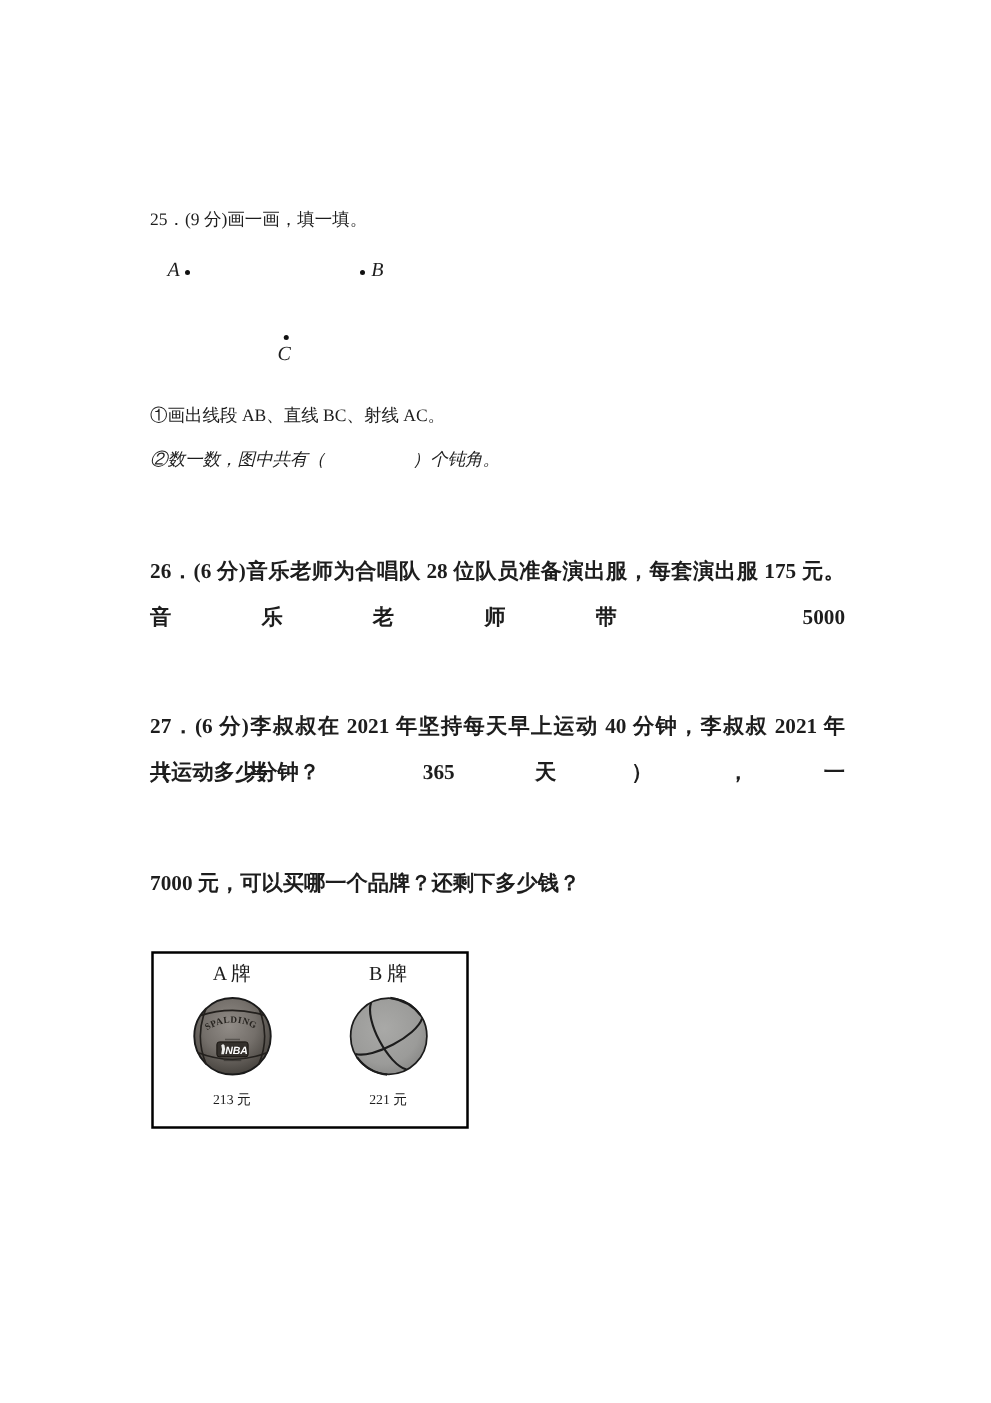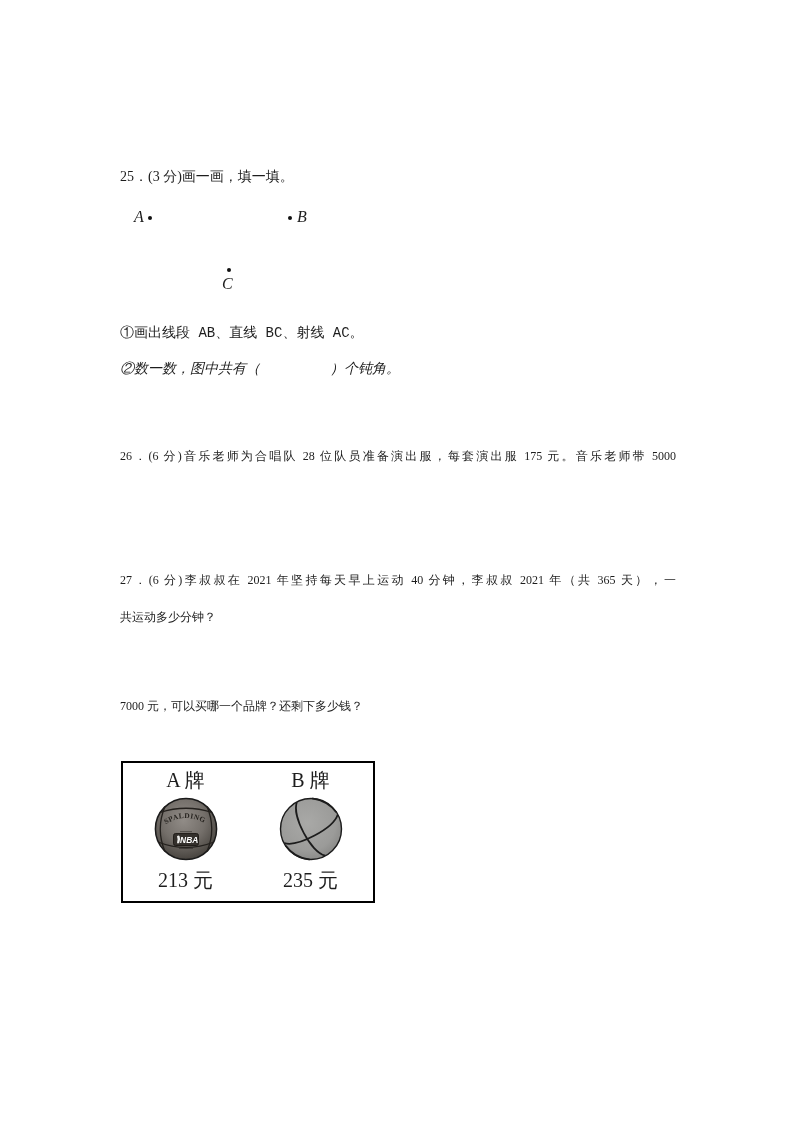--- a/index.html
+++ b/index.html
@@ -13,21 +13,21 @@
     overflow:hidden;
   }
   .tline{
     position:absolute;
     left:120px;width:556px;
     font-size:14px;line-height:37px;height:37px;
     white-space:nowrap;
   }
   .para{position:absolute;left:120px;width:556px;}
   .para .ln{
-    font-size:12px;line-height:37px;height:37px;
+    font-size:17px;line-height:37px;height:37px;font-weight:bold;
   }
   .para .jl{
     text-align:justify;
     -moz-text-align-last:justify;
     text-align-last:justify;
     white-space:normal;
   }
   .pt-label{
     position:absolute;
     font-size:16px;font-style:italic;line-height:16px;
@@ -40,45 +40,45 @@
     position:absolute;left:121px;top:761px;
     width:254px;height:142px;
     border:2px solid #000;
     box-sizing:border-box;
     display:flex;justify-content:space-around;align-items:flex-start;
   }
   .bcol{
     width:82px;display:flex;flex-direction:column;align-items:center;
   }
   .bname{
-    font-size:20px;line-height:34px;height:34px;white-space:nowrap;
+    font-size:16px;line-height:34px;height:34px;white-space:nowrap;
   }
   .ball{width:64px;height:64px;}
   .ball svg{display:block;}
   .bprice{
-    font-size:20px;line-height:39px;height:39px;white-space:nowrap;
+    font-size:11px;line-height:39px;height:39px;white-space:nowrap;
   }
 </style>
 </head>
 <body>
 
 <div class="page">
 
-  <div class="tline" style="top:158px;">25．(3 分)画一画，填一填。</div>
+  <div class="tline" style="top:158px;">25．(9 分)画一画，填一填。</div>
 
   <div>
     <span class="pt-label" style="left:134px;top:209px;">A</span>
     <span class="pt-dot" style="left:148px;top:216px;"></span>
     <span class="pt-dot" style="left:288px;top:216px;"></span>
     <span class="pt-label" style="left:297px;top:209px;">B</span>
     <span class="pt-dot" style="left:227px;top:268px;"></span>
     <span class="pt-label" style="left:222px;top:276px;">C</span>
   </div>
 
-  <div class="tline" style="top:315px;font-family:Liberation Mono, monospace;">①画出线段 AB、直线 BC、射线 AC。</div>
+  <div class="tline" style="top:315px;">①画出线段 AB、直线 BC、射线 AC。</div>
   <div class="tline" style="top:350px;font-style:italic;">②数一数，图中共有（　　　　　）个钝角。</div>
 
   <div class="para" style="top:438px;">
     <div class="ln jl">26．(6 分)音乐老师为合唱队 28 位队员准备演出服，每套演出服 175 元。音乐老师带 5000</div>
   </div>
 
   <div class="para" style="top:562px;">
     <div class="ln jl">27．(6 分)李叔叔在 2021 年坚持每天早上运动 40 分钟，李叔叔 2021 年（共 365 天），一</div>
     <div class="ln">共运动多少分钟？</div>
   </div>
@@ -134,20 +134,20 @@
           </defs>
           <circle cx="32" cy="32" r="30.5" fill="url(#gb)" stroke="#1c1c1c" stroke-width="1.4"></circle>
           <g fill="none" stroke="#1c1c1c" stroke-width="1.7" transform="rotate(-28 32 32)">
             <path d="M32 1.8 C 21 12 21 52 32 62.2"></path>
             <path d="M1.8 32 C 12 42 52 42 62.2 32"></path>
             <path d="M47.5 5.5 C 56 12 61 20 62.2 29"></path>
             <path d="M1.8 35 C 3 44 8 52.5 16.5 58.5"></path>
           </g>
         </svg>
       </div>
-      <div class="bprice">235 元</div>
+      <div class="bprice">221 元</div>
     </div>
 
 
   </div>
 
 
 </div>
 
 </body></html>

